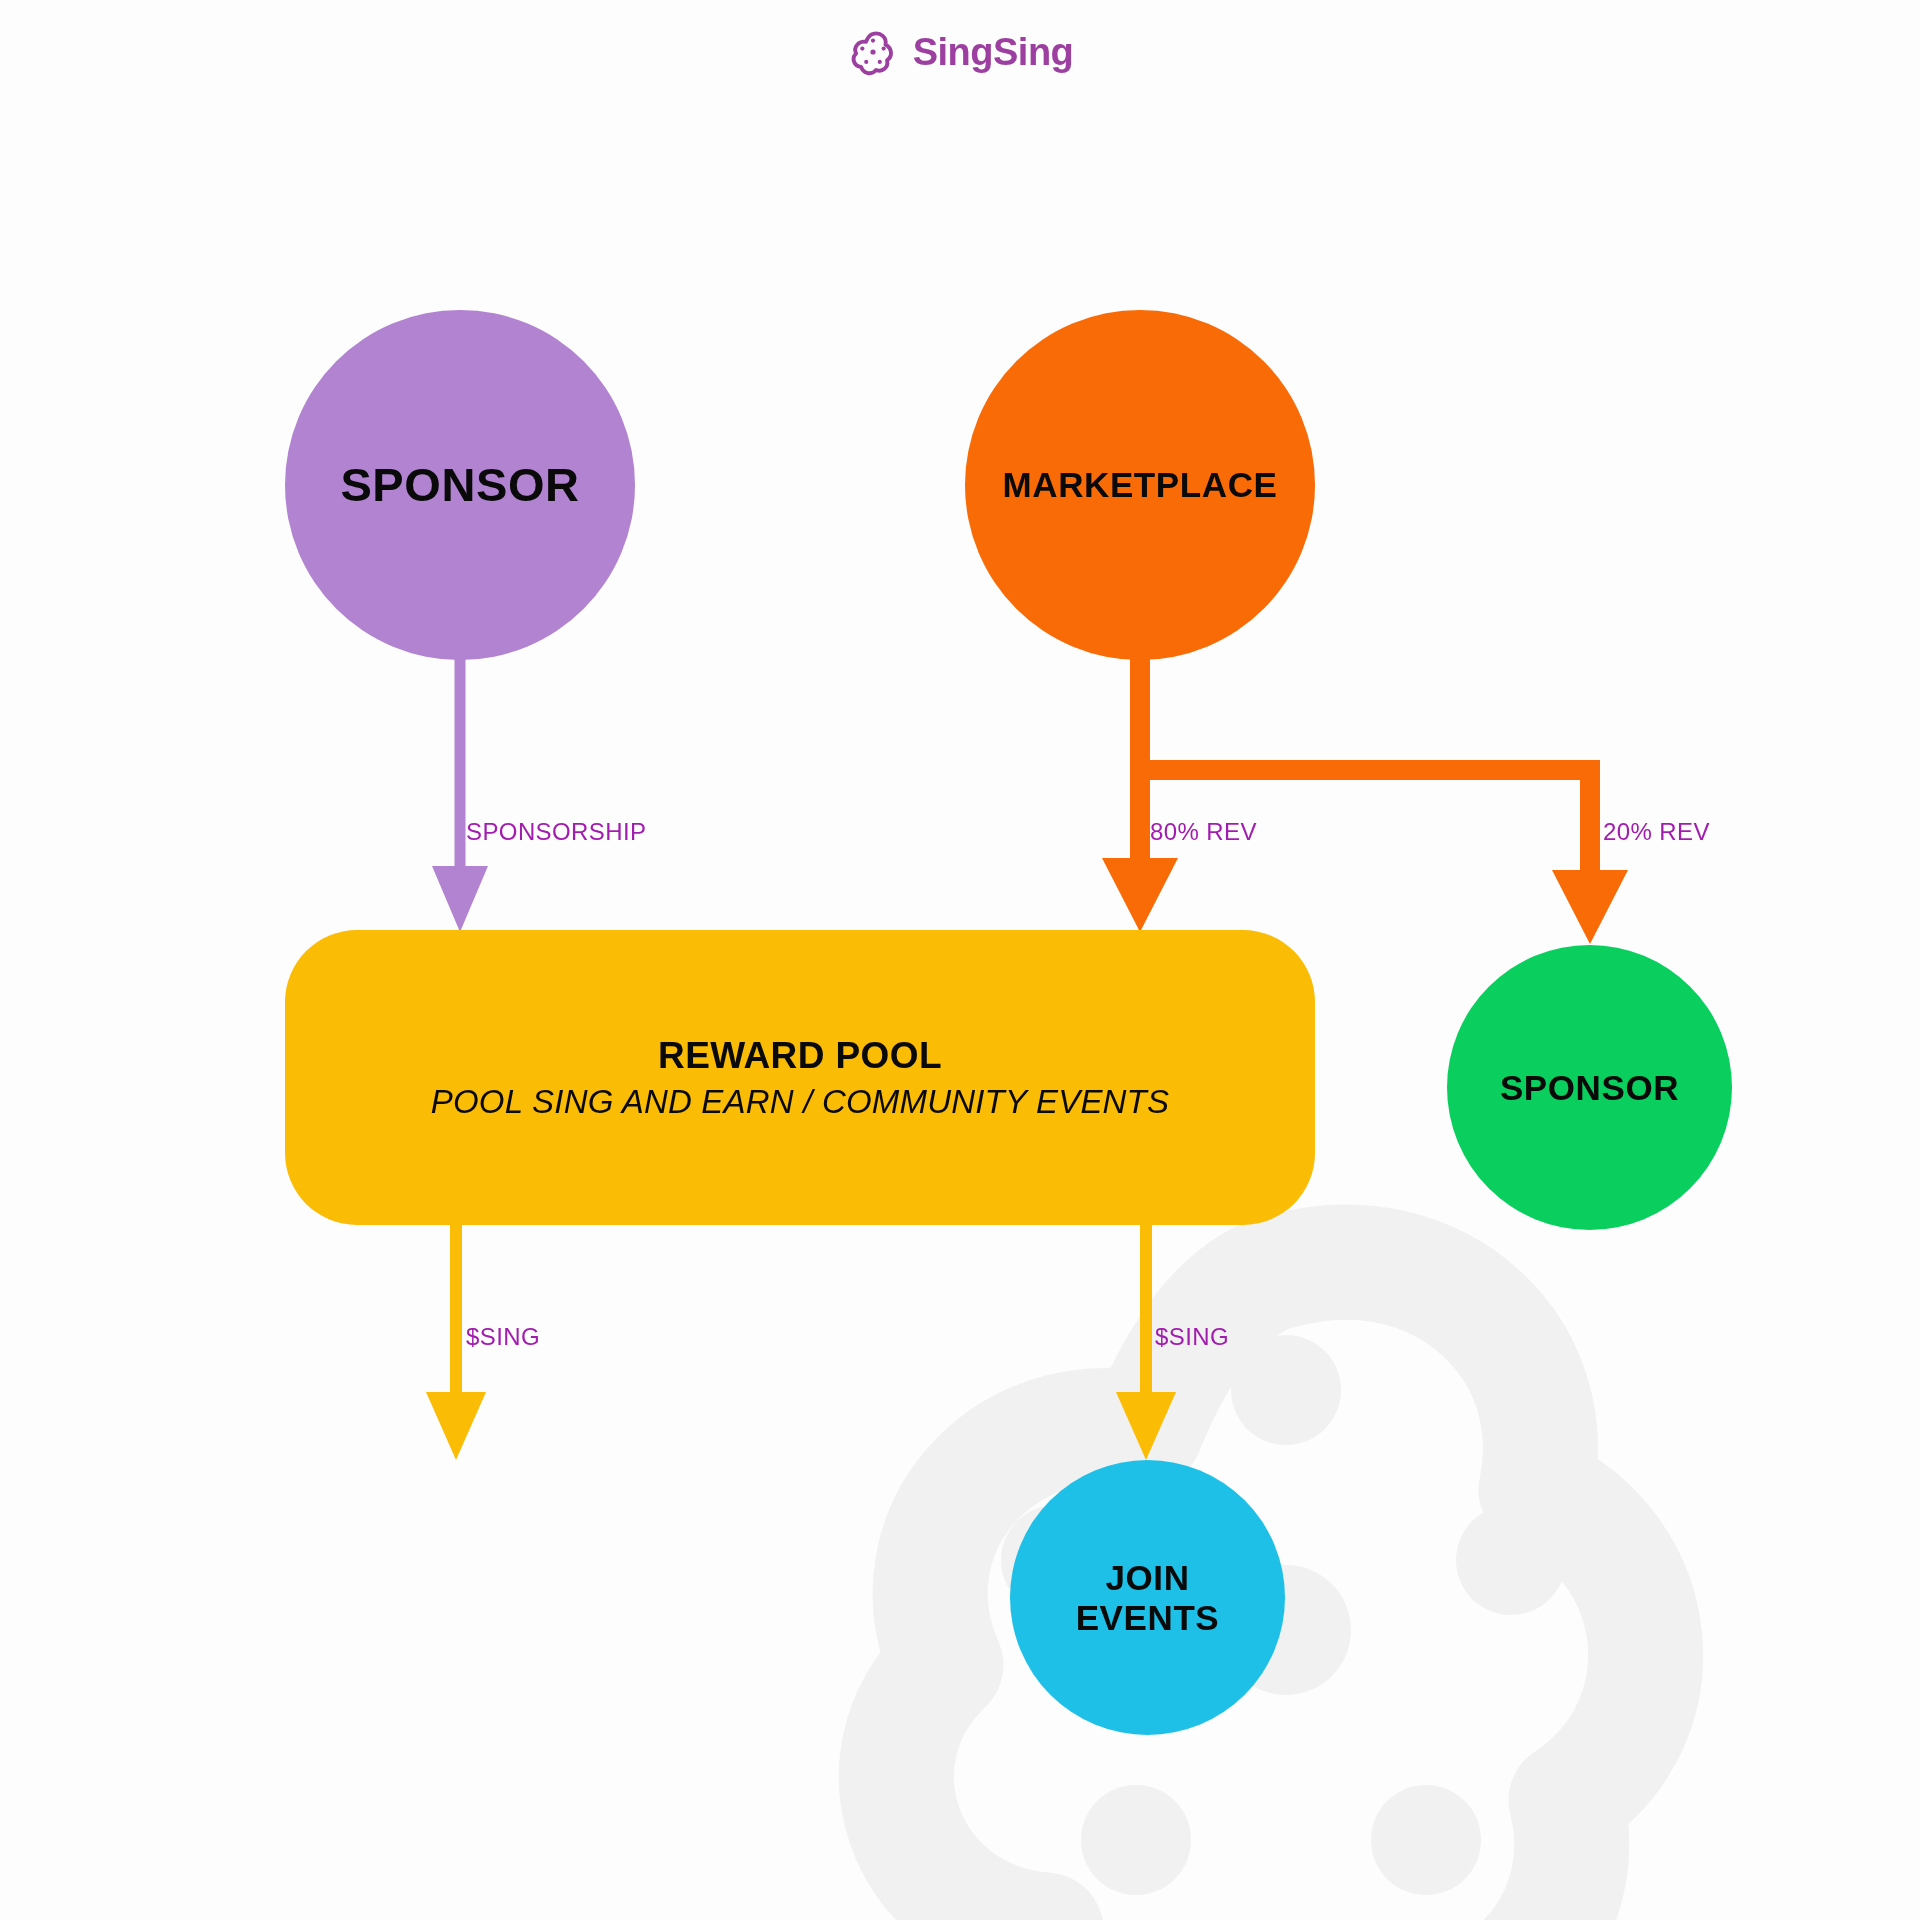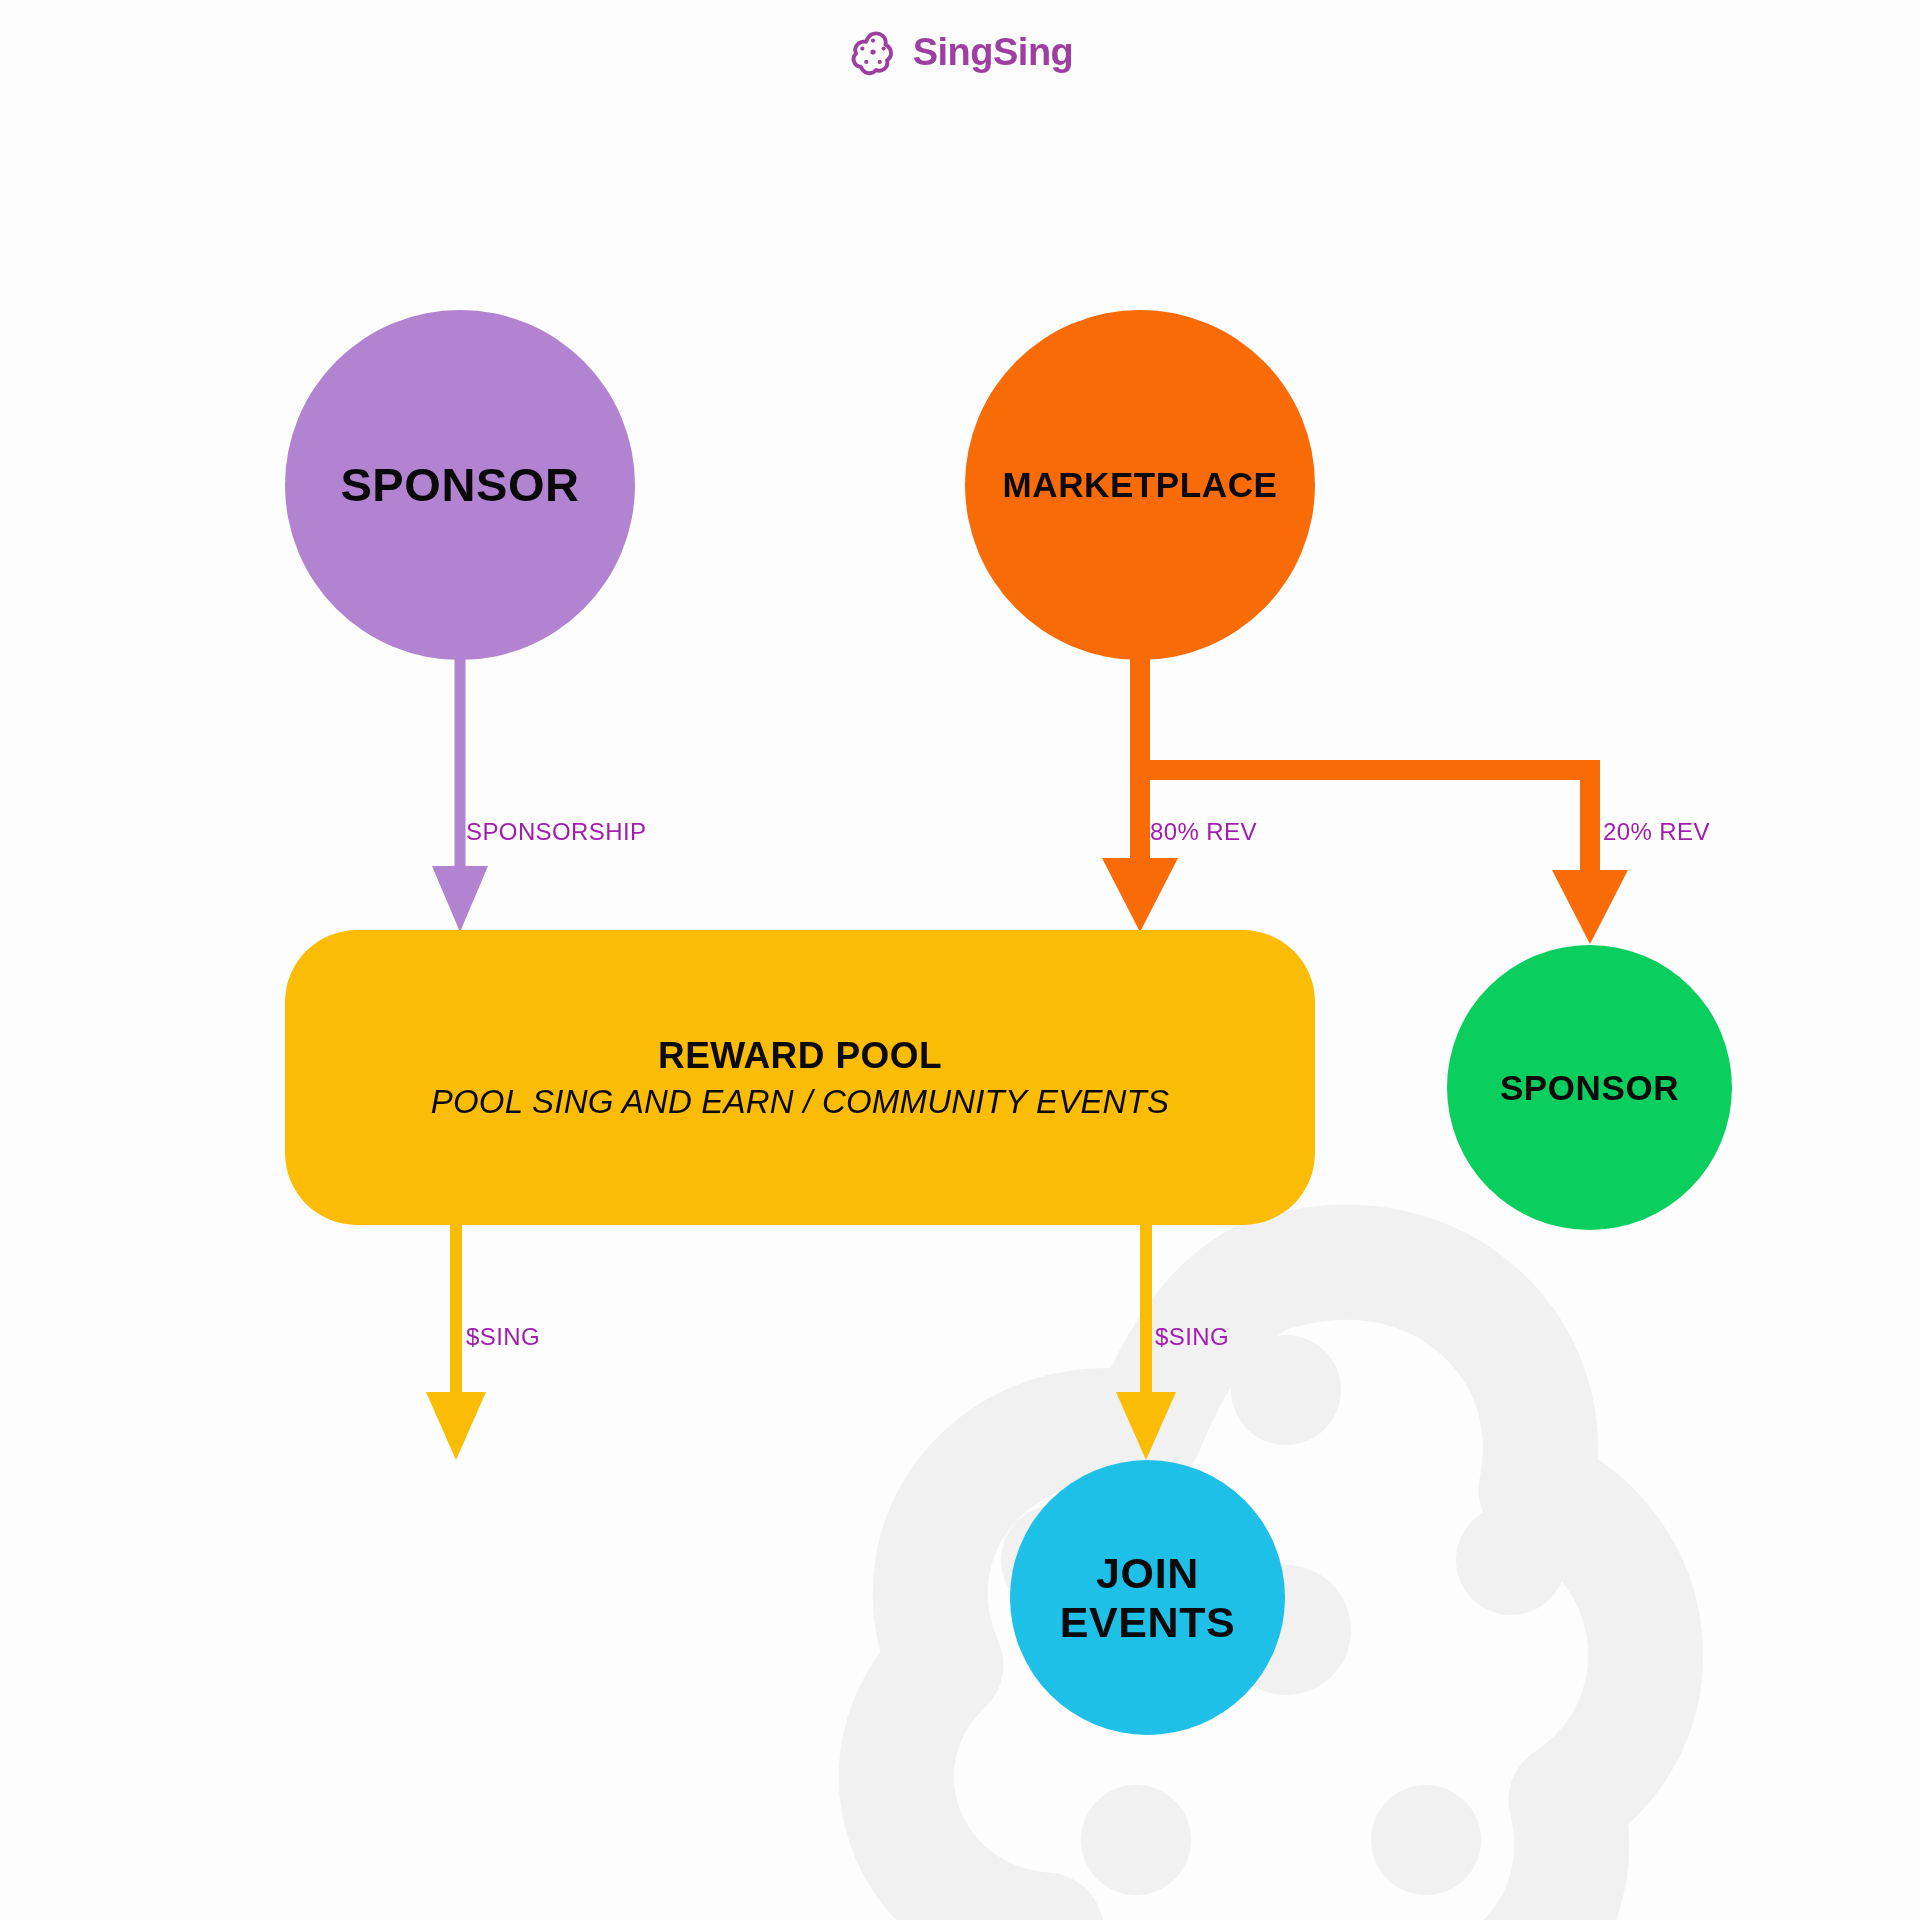--- a/index.html
+++ b/index.html
@@ -108,21 +108,21 @@
   #node-earn-solo {
     left: 320px; top: 1460px; width: 275px; height: 275px;
     background: #1ec0e8;
   }
   #node-earn-solo .node-label { font-size: 35px; }
 
   #node-join-events {
     left: 1010px; top: 1460px; width: 275px; height: 275px;
     background: #1ec0e8;
   }
-  #node-join-events .node-label { font-size: 43px; }
+  #node-join-events .node-label { font-size: 35px; }
 
   #node-reward-pool {
     left: 285px; top: 930px; width: 1030px; height: 295px;
     background: #fbbc05;
     border-radius: 72px;
     flex-direction: column;
     gap: 4px;
   }
   #node-reward-pool .pool-title {
     font-size: 37px;

